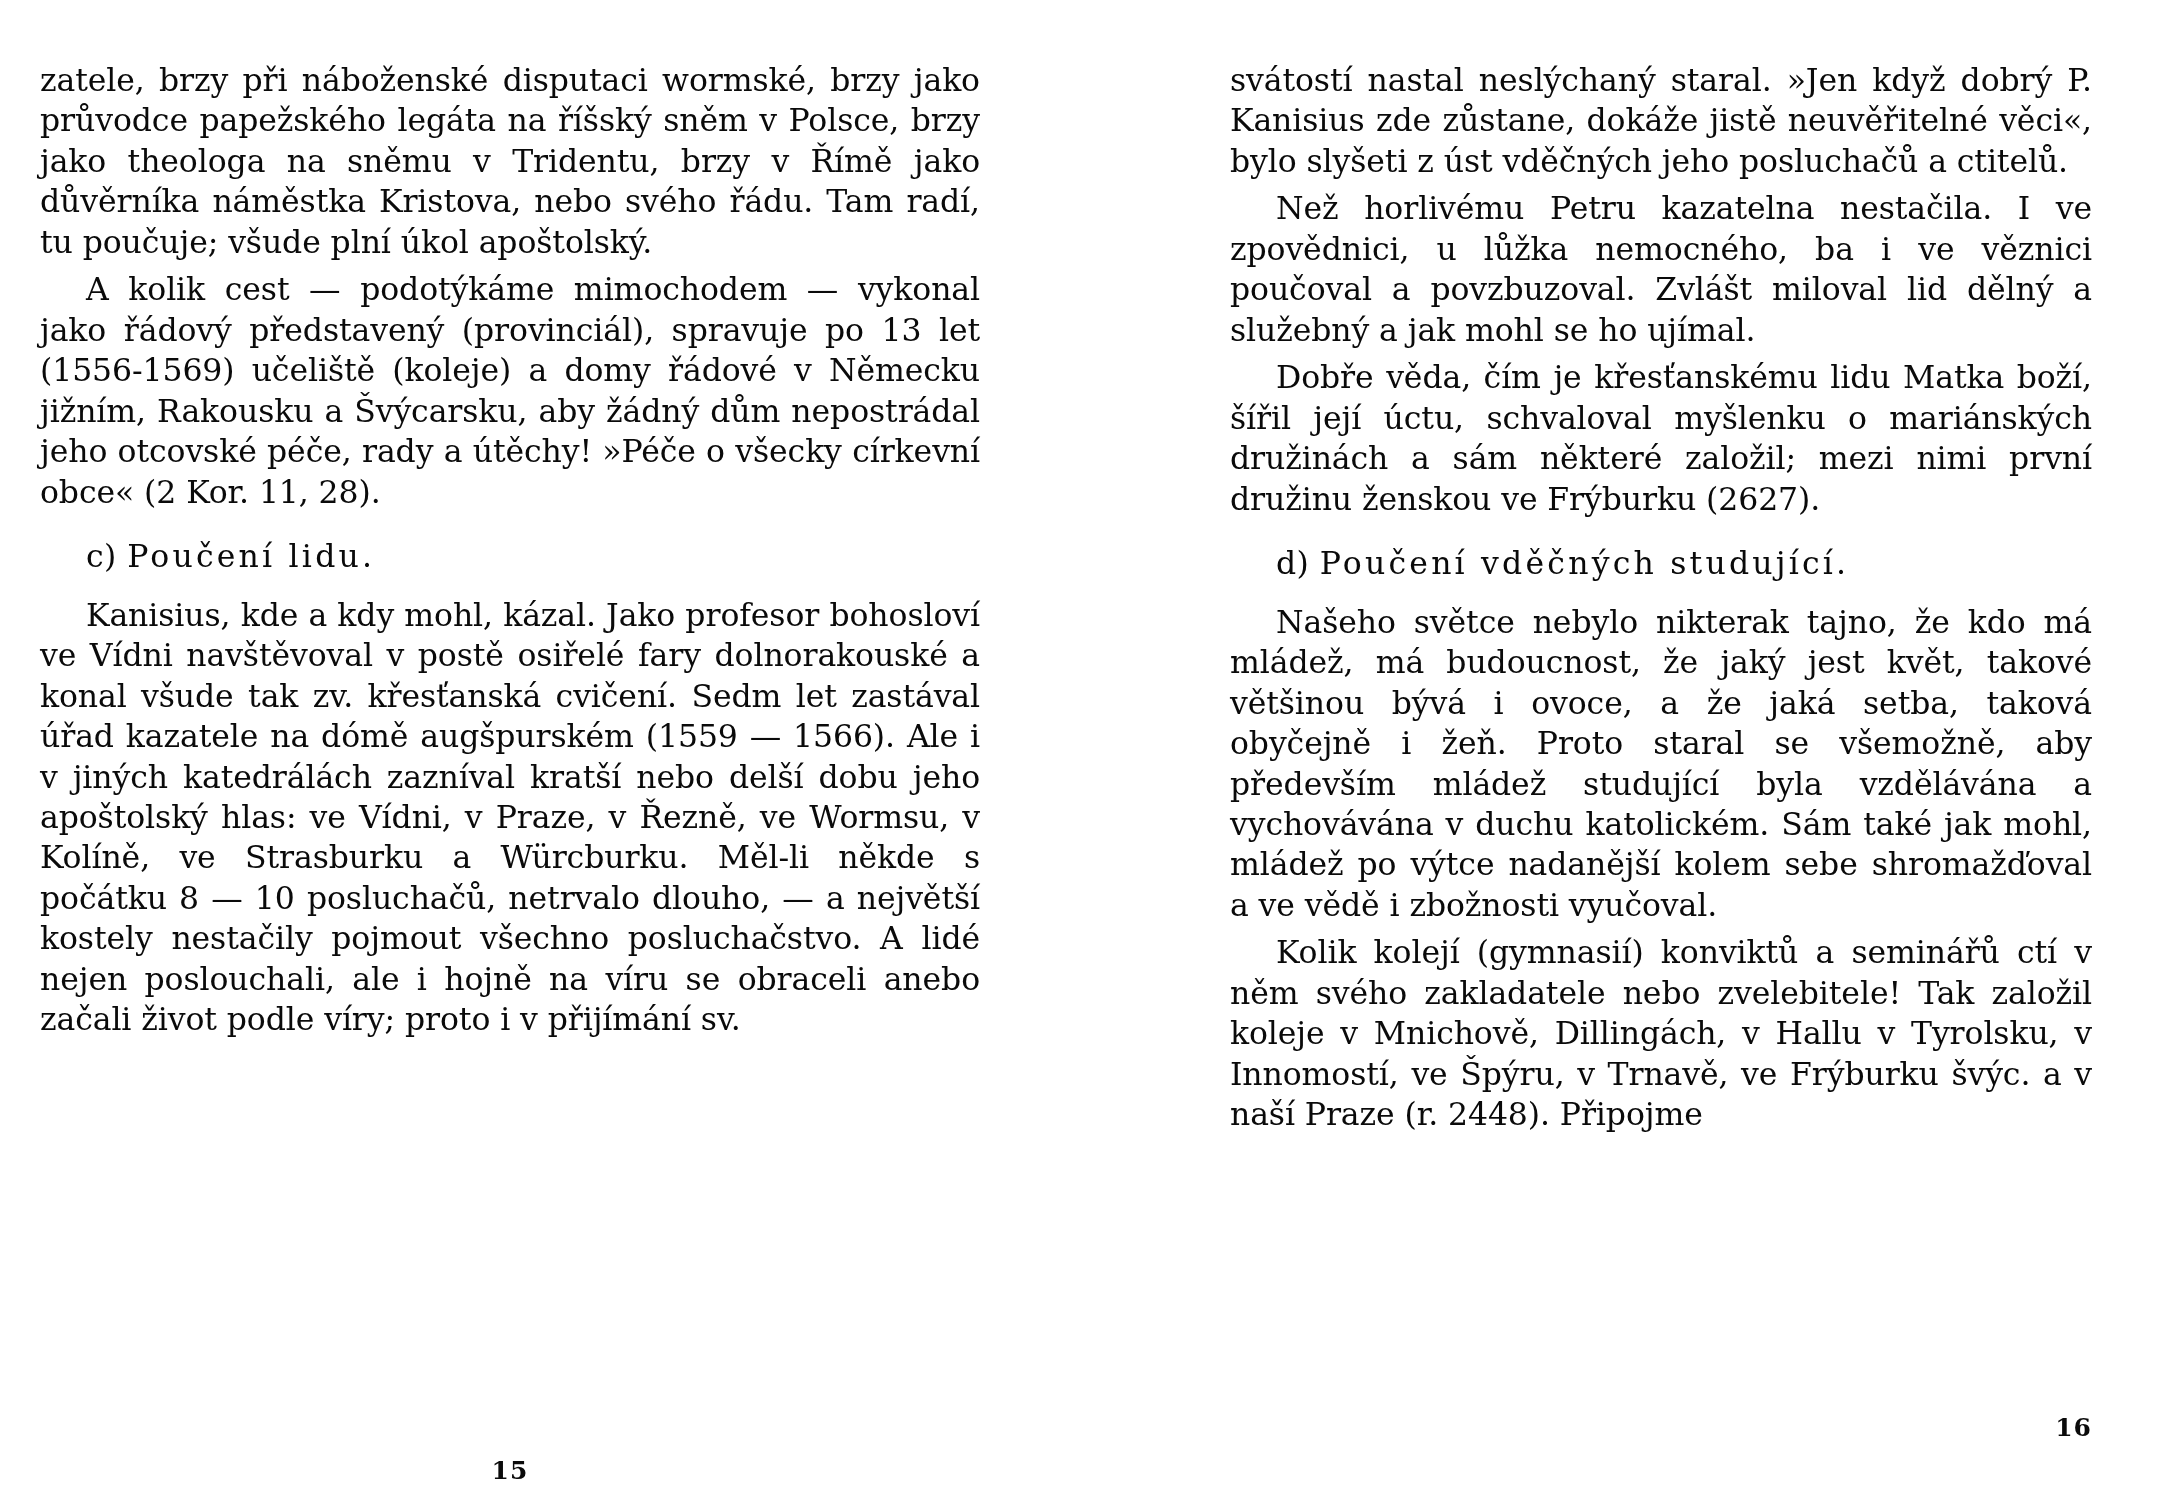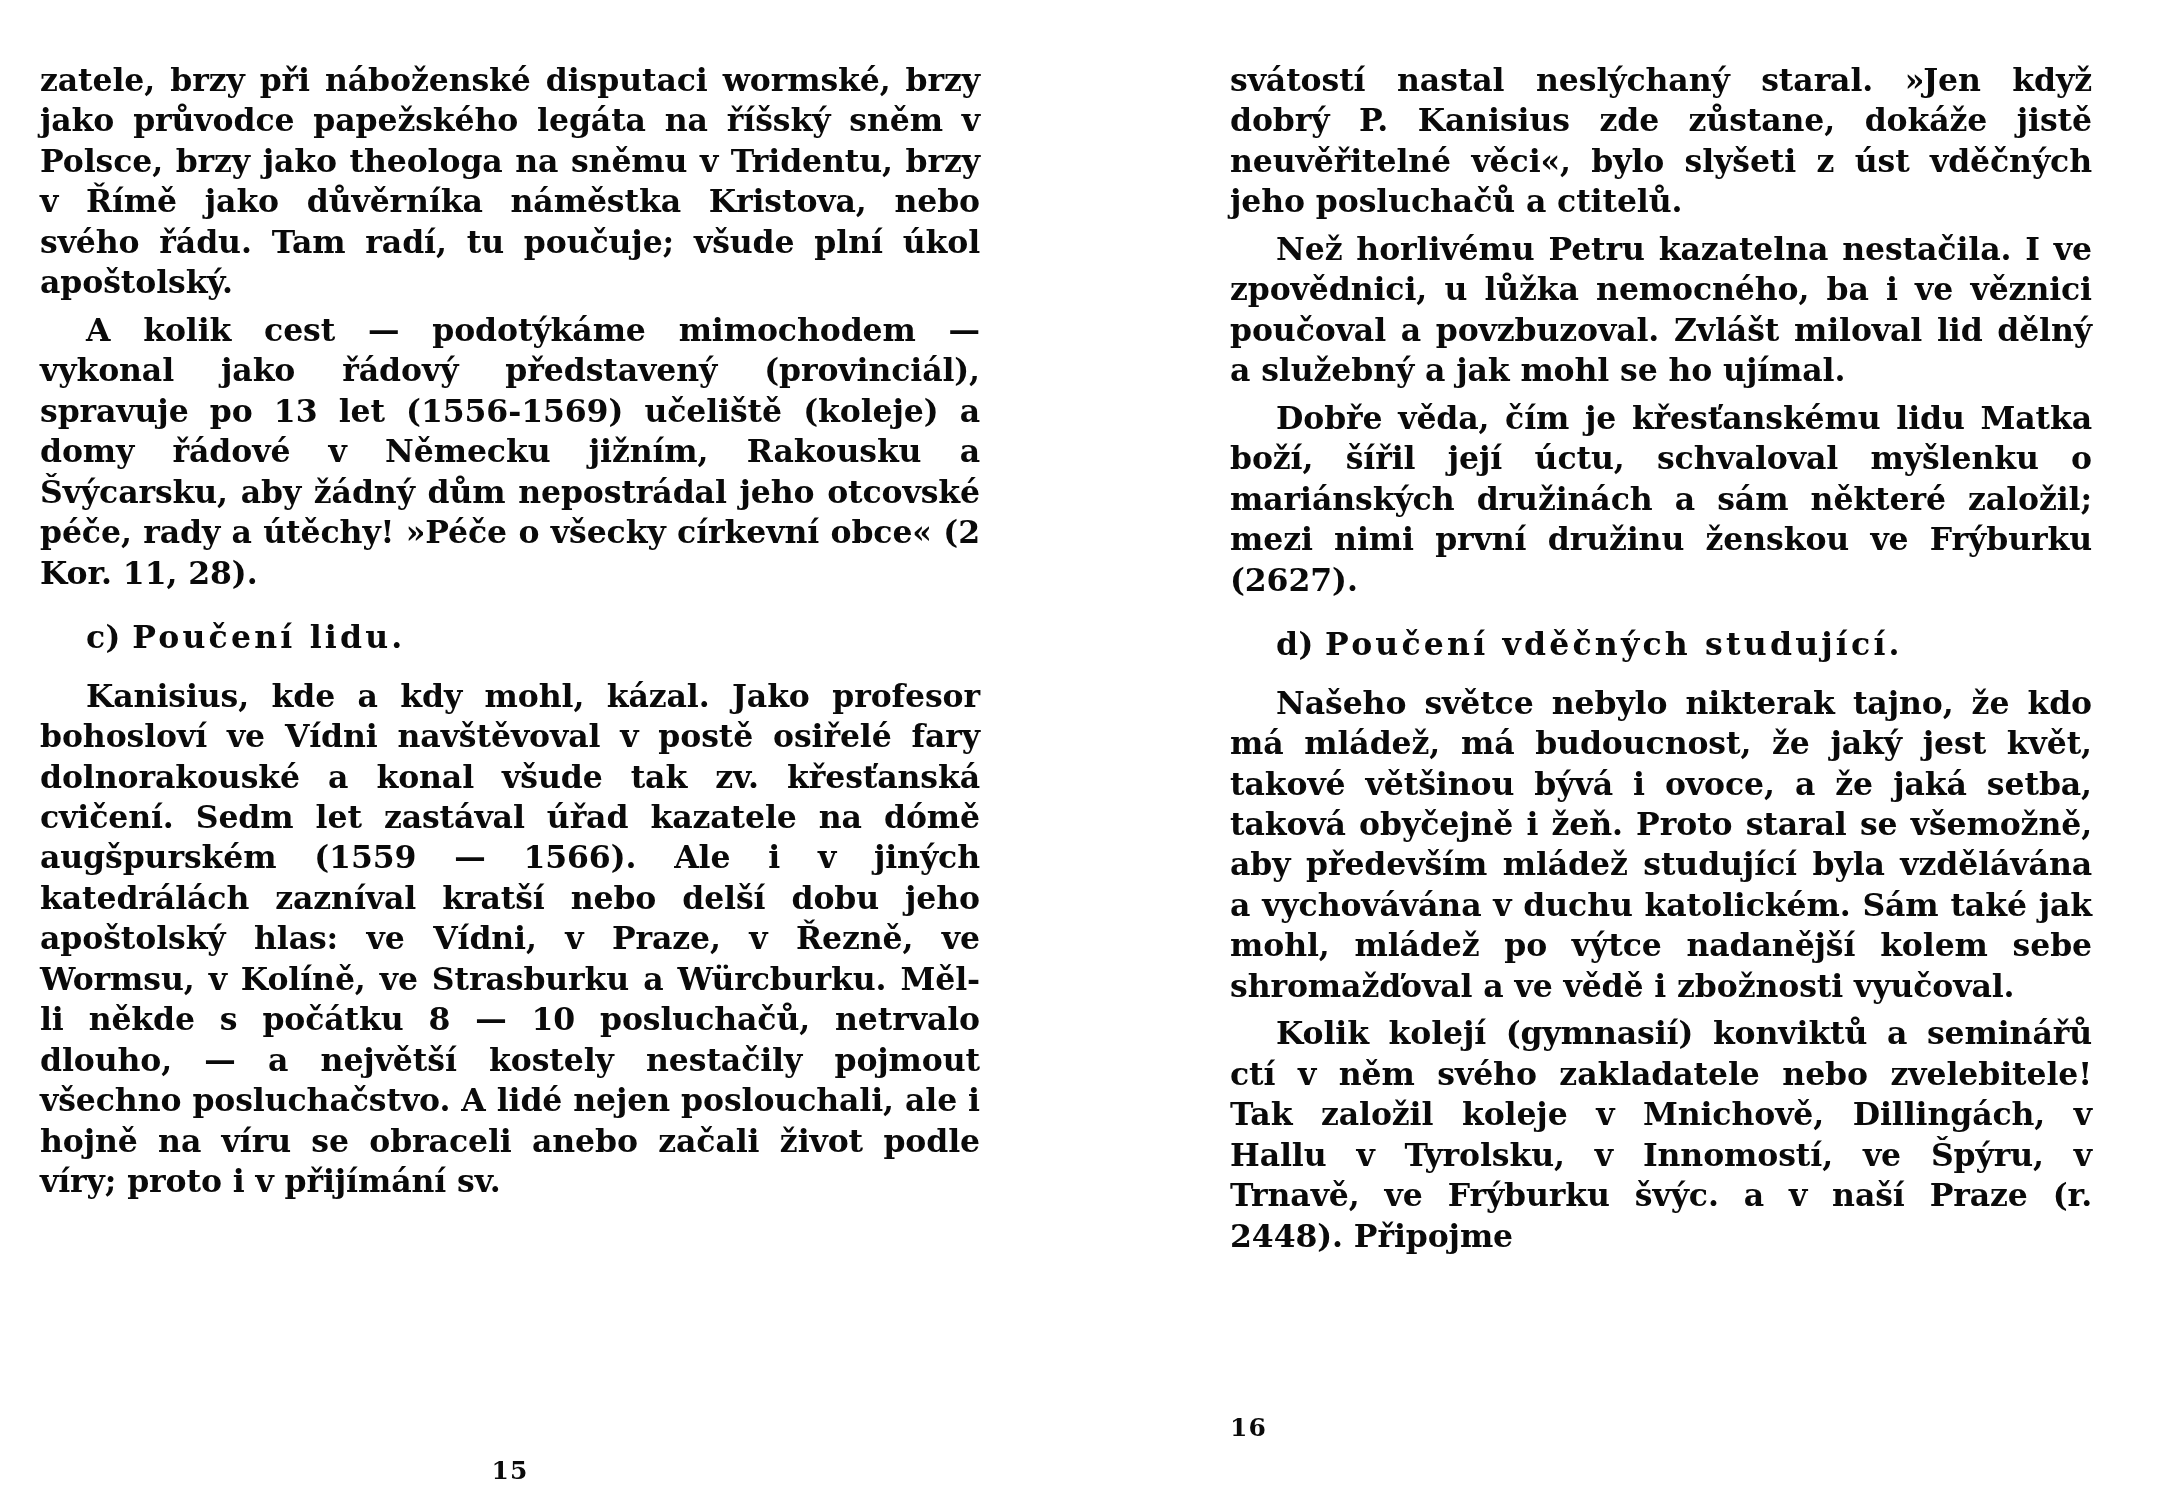--- a/index.html
+++ b/index.html
@@ -35,21 +35,21 @@
     width: 1082px;
     padding: 0 30px 0 190px;
   }
   .text-block {
     font-family: "DejaVu Serif", serif;
     font-size: 31.5px;
     line-height: 1.285;
     text-align: justify;
     text-justify: inter-word;
     letter-spacing: -0.1px;
-    font-weight: 700;
+    font-weight: 400;
     -webkit-font-smoothing: none;
   }
   .text-block p {
     margin: 0;
   }
   .para-first {
     text-indent: 0;
   }
   .para {
     text-indent: 46px;
@@ -74,21 +74,21 @@
   .folio-left {
     bottom: 15px;
     left: 0;
     width: 940px;
     text-align: center;
   }
   .folio-right {
     bottom: 58px;
     left: 190px;
     width: 862px;
-    text-align: left;
+    text-align: right;
   }
 </style>
 </head>
 <body>
 
 <div class="spread">
 
   <div class="page page-left">
     <div class="text-block">
       <p class="para-first">zatele, brzy při náboženské disputaci wormské, brzy jako průvodce papežského legáta na říšský sněm v Polsce, brzy jako theologa na sněmu v Tridentu, brzy v Římě jako důvěrníka náměstka Kristova, nebo svého řádu. Tam radí, tu poučuje; všude plní úkol apoštolský.</p>

